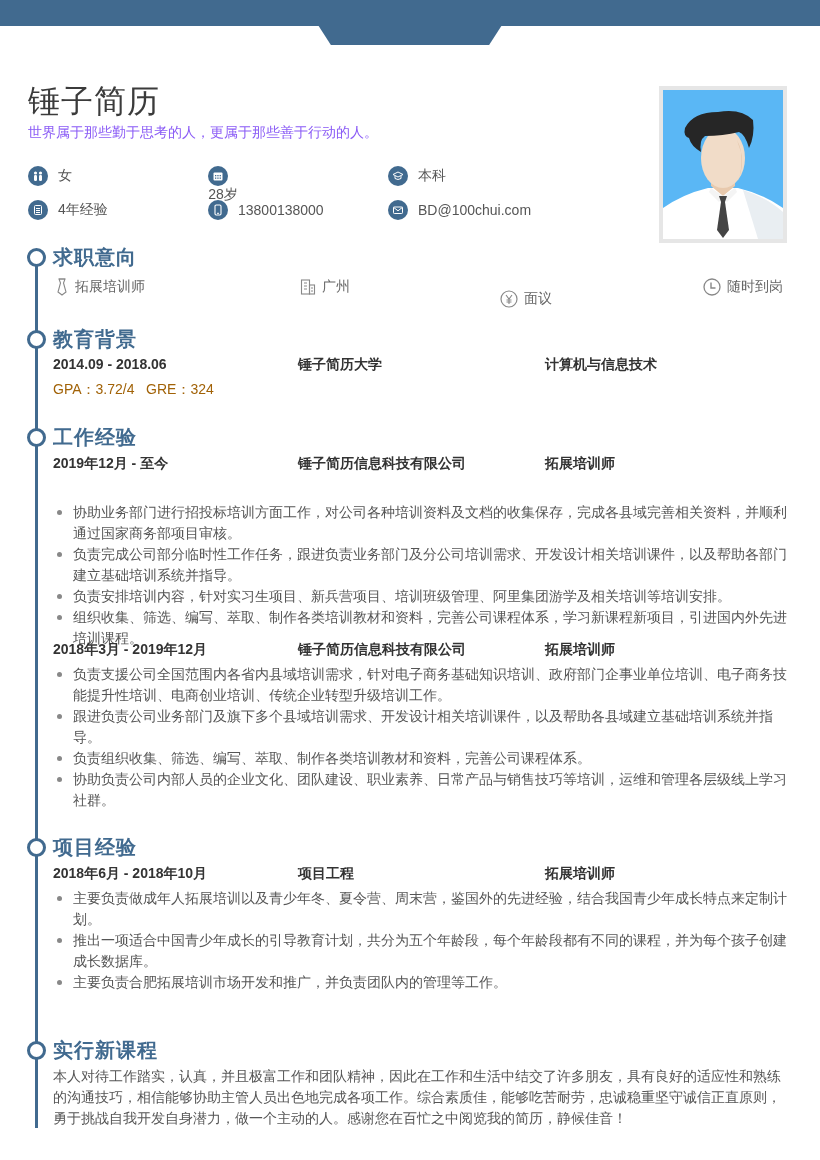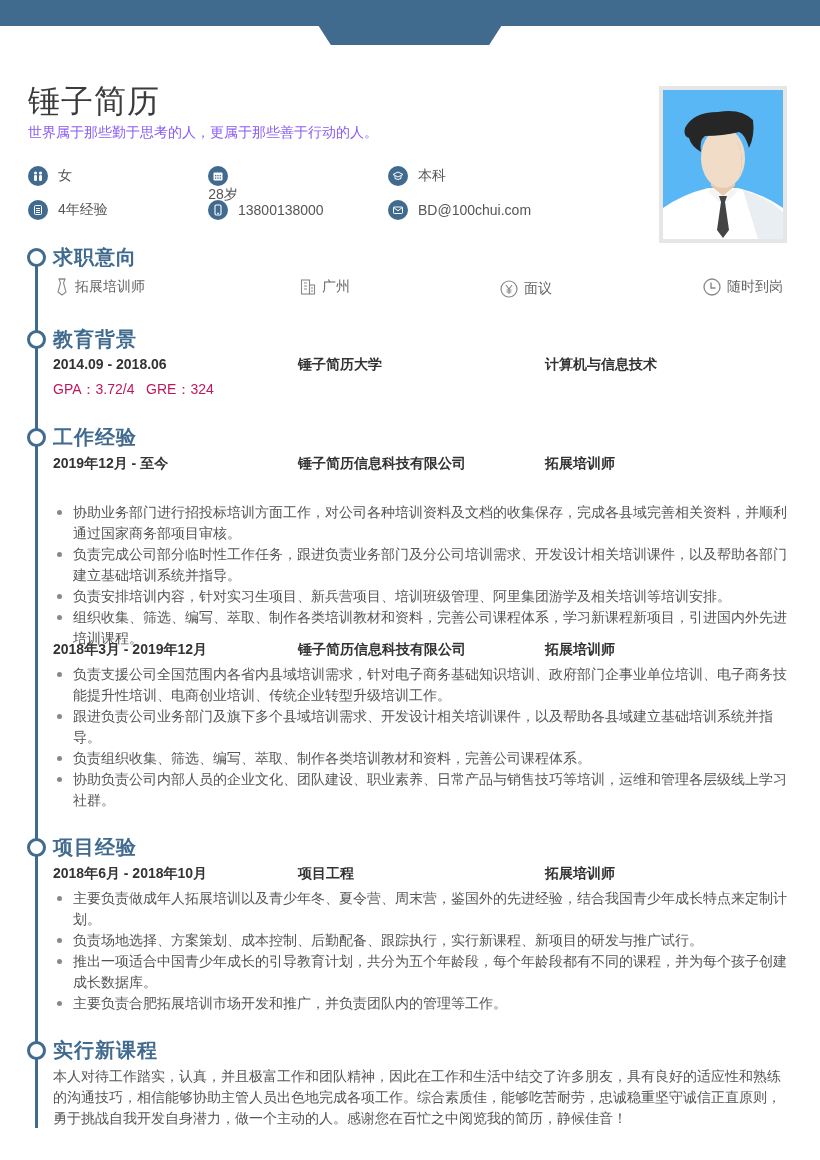--- a/index.html
+++ b/index.html
@@ -27,21 +27,21 @@
 
   .intent { position: absolute; display: flex; align-items: center; font-size: 14px; color: #666; }
   .intent svg { margin-right: 6px; }
 
   .row-head { position: absolute; left: 53px; width: 740px; font-size: 14px; font-weight: bold; color: #333; height: 20px; }
   .row-head span { position: absolute; top: 0; white-space: nowrap; }
   .row-head .c1 { left: 0; }
   .row-head .c2 { left: 245px; }
   .row-head .c3 { left: 492px; }
 
-  .plain { position: absolute; left: 53px; font-size: 14px; color: #be185d; text-align: center; }
+  .plain { position: absolute; left: 53px; font-size: 14px; color: #a16207; text-align: center; }
 
   ul.bullets { position: absolute; left: 53px; width: 740px; list-style: none; font-size: 14px; color: #555; line-height: 21px; }
   ul.bullets li { position: relative; padding-left: 20px; }
   ul.bullets li::before { content: ""; position: absolute; left: 4px; top: 8px; width: 5px; height: 5px; border-radius: 50%; background: #888; }
 
   .para { position: absolute; left: 53px; top: 1066px; width: 740px; font-size: 14px; color: #555; line-height: 21px; }
 </style>
 </head>
 <body>
 
@@ -149,21 +149,21 @@
       <rect x="1.5" y="2" width="8" height="14" fill="none" stroke="#888" stroke-width="1.1"></rect>
       <rect x="9.5" y="7" width="5" height="9" fill="none" stroke="#888" stroke-width="1.1"></rect>
       <line x1="4" y1="5" x2="7" y2="5" stroke="#888"></line>
       <line x1="4" y1="8" x2="7" y2="8" stroke="#888"></line>
       <line x1="4" y1="11" x2="7" y2="11" stroke="#888"></line>
       <line x1="11" y1="10" x2="13" y2="10" stroke="#888"></line>
       <line x1="11" y1="13" x2="13" y2="13" stroke="#888"></line>
     </svg>
   <span>广州</span>
 </div>
-<div class="intent" style="left:500px;top:280px;">
+<div class="intent" style="left:500px;top:290px;">
   <svg width="18" height="18" viewBox="0 0 18 18">
       <circle cx="9" cy="9" r="8" fill="none" stroke="#888" stroke-width="1.2"></circle>
       <path d="M6 5 L9 9 L12 5 M9 9 V14 M6.5 10 H11.5 M6.5 12 H11.5" fill="none" stroke="#888" stroke-width="1.1"></path>
     </svg>
   <span>面议</span>
 </div>
 <div class="intent" style="left:703px;top:278px;">
   <svg width="18" height="18" viewBox="0 0 18 18">
       <circle cx="9" cy="9" r="8" fill="none" stroke="#888" stroke-width="1.3"></circle>
       <path d="M8 4.5 V10 H12.5" fill="none" stroke="#888" stroke-width="1.4"></path>
@@ -208,20 +208,19 @@
 
 <div class="sec-dot" style="top:838px;"></div>
 <div class="sec-title" style="top:834px;">项目经验</div>
 <div class="row-head" style="top:865px;">
   <span class="c1">2018年6月 - 2018年10月</span>
   <span class="c2">项目工程</span>
   <span class="c3">拓展培训师</span>
 </div>
 <ul class="bullets" style="top:888px;">
   <li>主要负责做成年人拓展培训以及青少年冬、夏令营、周末营，鉴国外的先进经验，结合我国青少年成长特点来定制计划。</li>
-  <li>负责场地选择、方案策划、成本控制、后勤配备、跟踪执行，实行新课程、新项目的研发与推广试行。</li>
   <li>推出一项适合中国青少年成长的引导教育计划，共分为五个年龄段，每个年龄段都有不同的课程，并为每个孩子创建成长数据库。</li>
   <li>主要负责合肥拓展培训市场开发和推广，并负责团队内的管理等工作。</li>
 </ul>
 
 <div class="sec-dot" style="top:1041px;"></div>
 <div class="sec-title" style="top:1037px;">实行新课程</div>
 <div class="para">本人对待工作踏实，认真，并且极富工作和团队精神，因此在工作和生活中结交了许多朋友，具有良好的适应性和熟练的沟通技巧，相信能够协助主管人员出色地完成各项工作。综合素质佳，能够吃苦耐劳，忠诚稳重坚守诚信正直原则，勇于挑战自我开发自身潜力，做一个主动的人。感谢您在百忙之中阅览我的简历，静候佳音！</div>
 
 </body></html>

